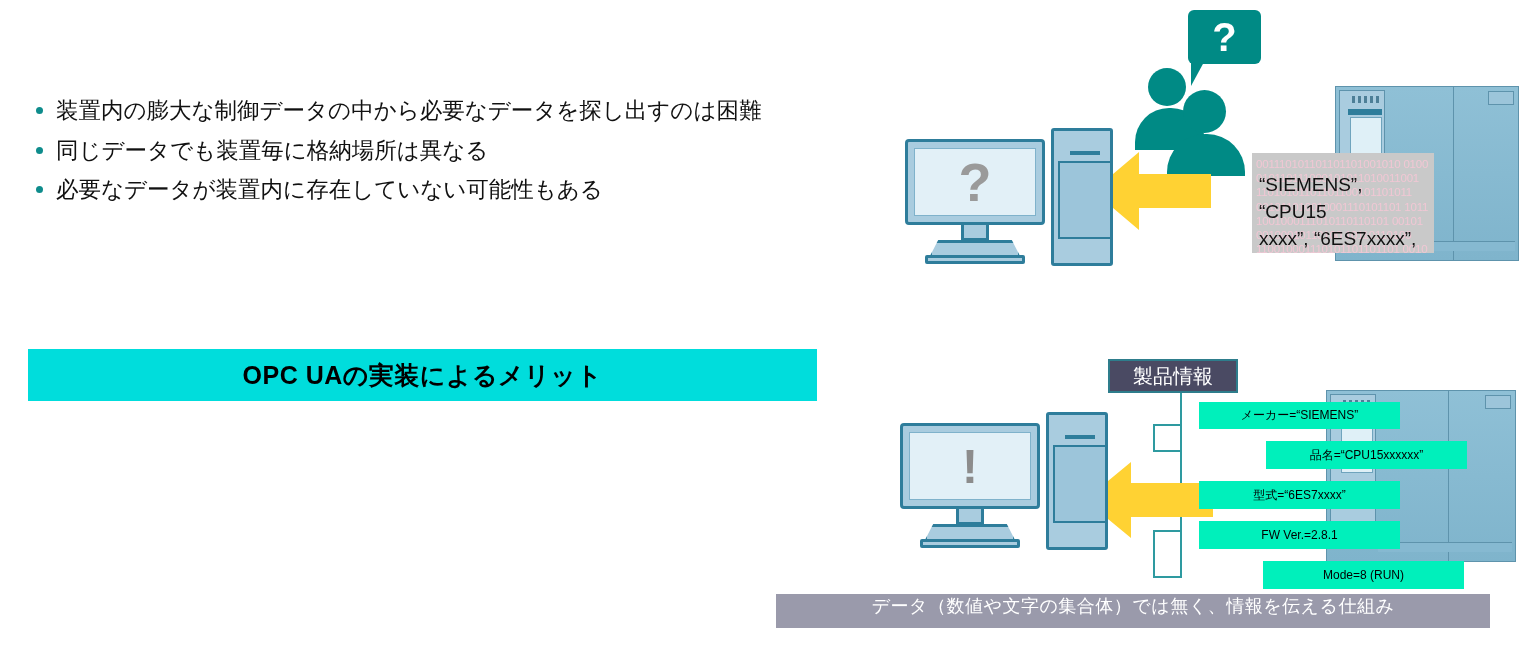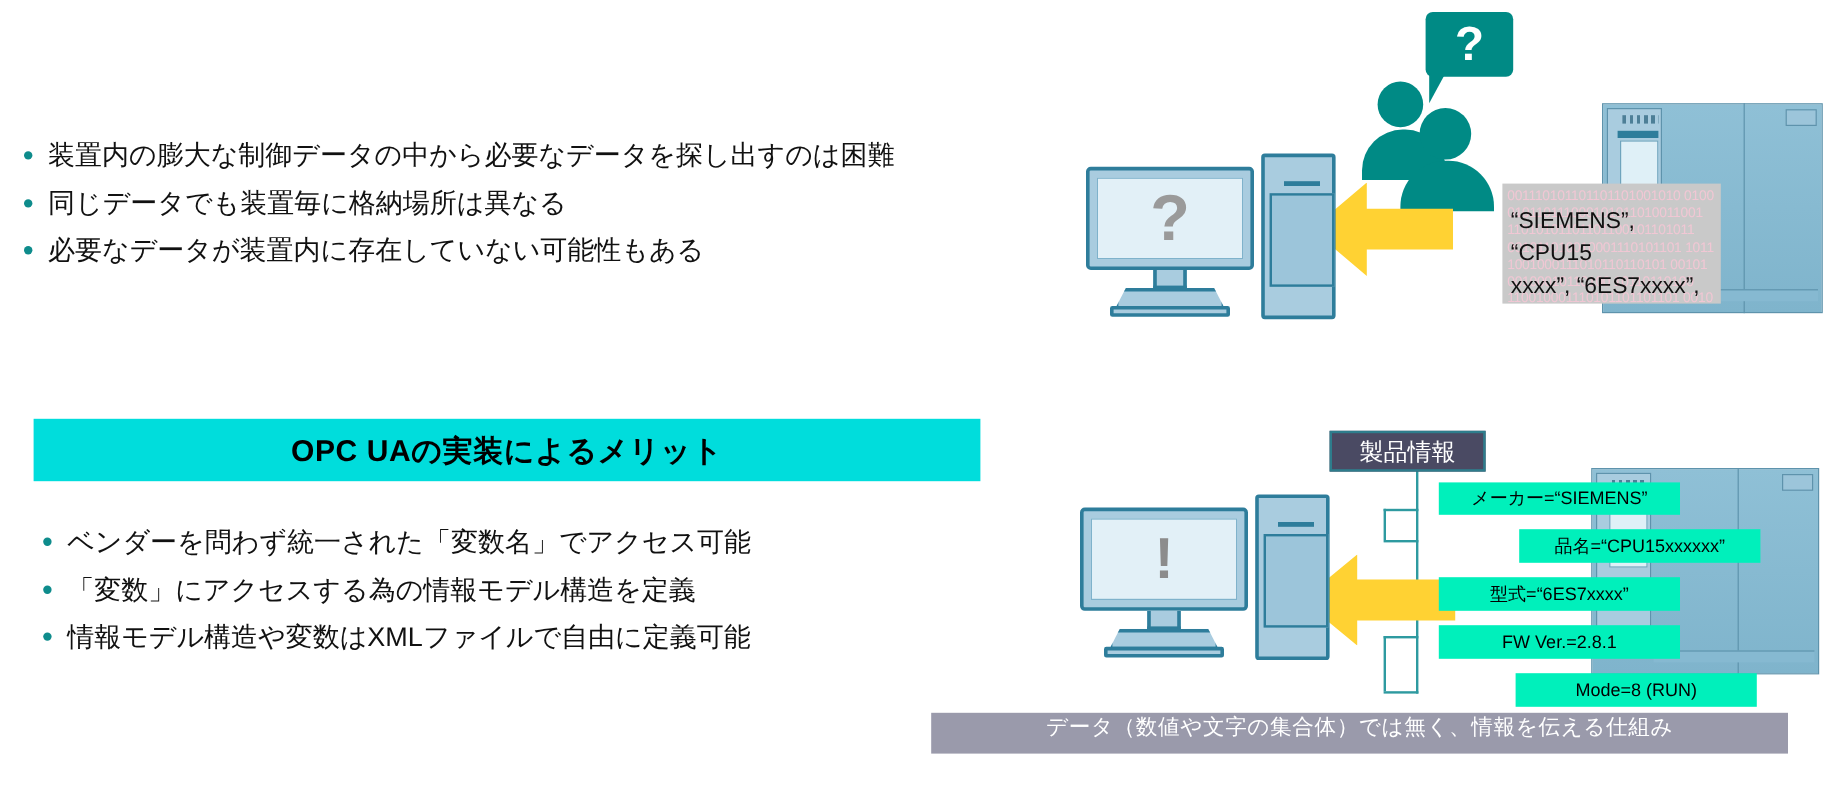--- a/index.html
+++ b/index.html
@@ -25,21 +25,21 @@
     font-size: 26px;
   }
   #banner-merit {
     left: 28px; top: 349px; width: 789px; height: 52px;
     background: #00DDDC;
     font-size: 25px;
   }
 
   
   .bullets { position: absolute; }
-  #bullets-problem { left: 14px; top: 96px; width: 740px; margin-top: 19px; }
+  #bullets-problem { left: 30px; top: 96px; width: 740px; }
   #bullets-merit   { left: 30px; top: 437px; width: 740px; }
   .bullet-row {
     display: flex; align-items: flex-start;
     margin-bottom: 10px;
     font-size: 22.5px;
     color: #111111;
     line-height: 1.32;
   }
   .bullet-dot {
     flex: 0 0 auto;
@@ -209,21 +209,21 @@
     border: 2px solid #2E7D8C;
     color: #ffffff;
     font-size: 20px;
     display: flex; align-items: center; justify-content: center;
   }
   .tree-line { position: absolute; background: #2E9AA0; }
   .info-chip {
     position: absolute;
     background: #00F0BB;
     color: #000000;
-    font-size: 15px;
+    font-size: 12px;
     display: flex; align-items: center; justify-content: center;
     white-space: nowrap;
     z-index: 3;
   }
 
   
   #caption-bar {
     position: absolute;
     left: 776px; top: 594px; width: 714px; height: 34px;
     background: #9A9AAB;
@@ -313,34 +313,20 @@
     </div>
     <div class="neck"></div>
     <div class="base"></div>
     <div class="base2"></div>
   </div>
 
   <div class="banner" id="banner-merit">
     <span>OPC UAの実装によるメリット</span>
   </div>
 
-  <div class="bullets" id="bullets-merit">
-    <div class="bullet-row">
-      <span class="bullet-dot"></span>
-      <span class="bullet-text">ベンダーを問わず統一された「変数名」でアクセス可能</span>
-    </div>
-    <div class="bullet-row">
-      <span class="bullet-dot"></span>
-      <span class="bullet-text">「変数」にアクセスする為の情報モデル構造を定義</span>
-    </div>
-    <div class="bullet-row">
-      <span class="bullet-dot"></span>
-      <span class="bullet-text">情報モデル構造や変数はXMLファイルで自由に定義可能</span>
-    </div>
-  </div>
 
   <div class="plc art" style="left:1326px; top:390px; width:190px; height:172px;">
     <div class="body"></div>
     <div class="left-module">
       <div class="top-dots"></div>
       <div class="left-strip"></div>
       <div class="left-screen"></div>
     </div>
     <div class="seam" style="left:122px;"></div>
     <div class="right-tab"></div>

